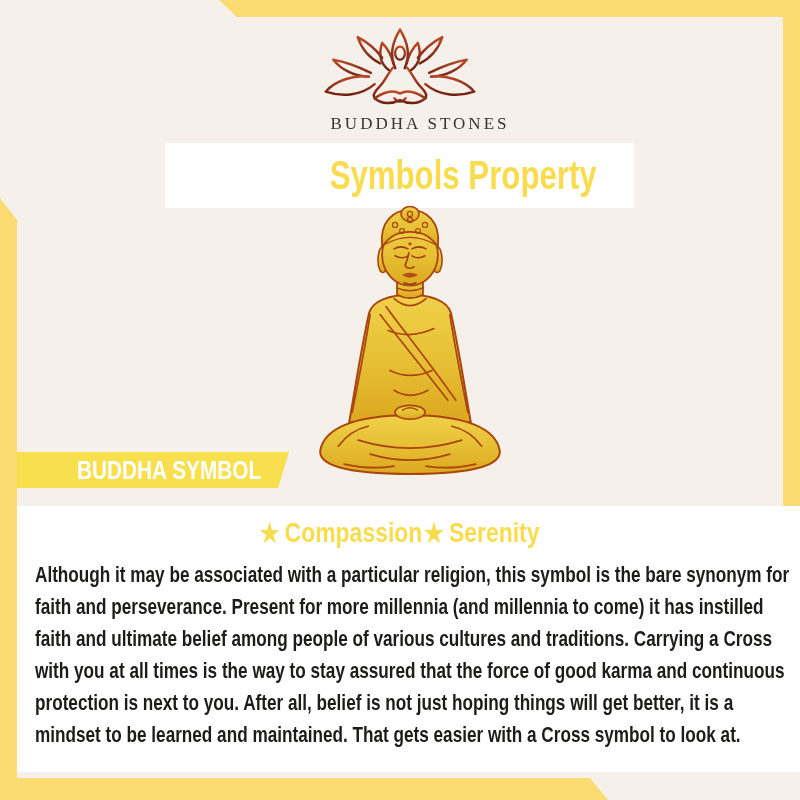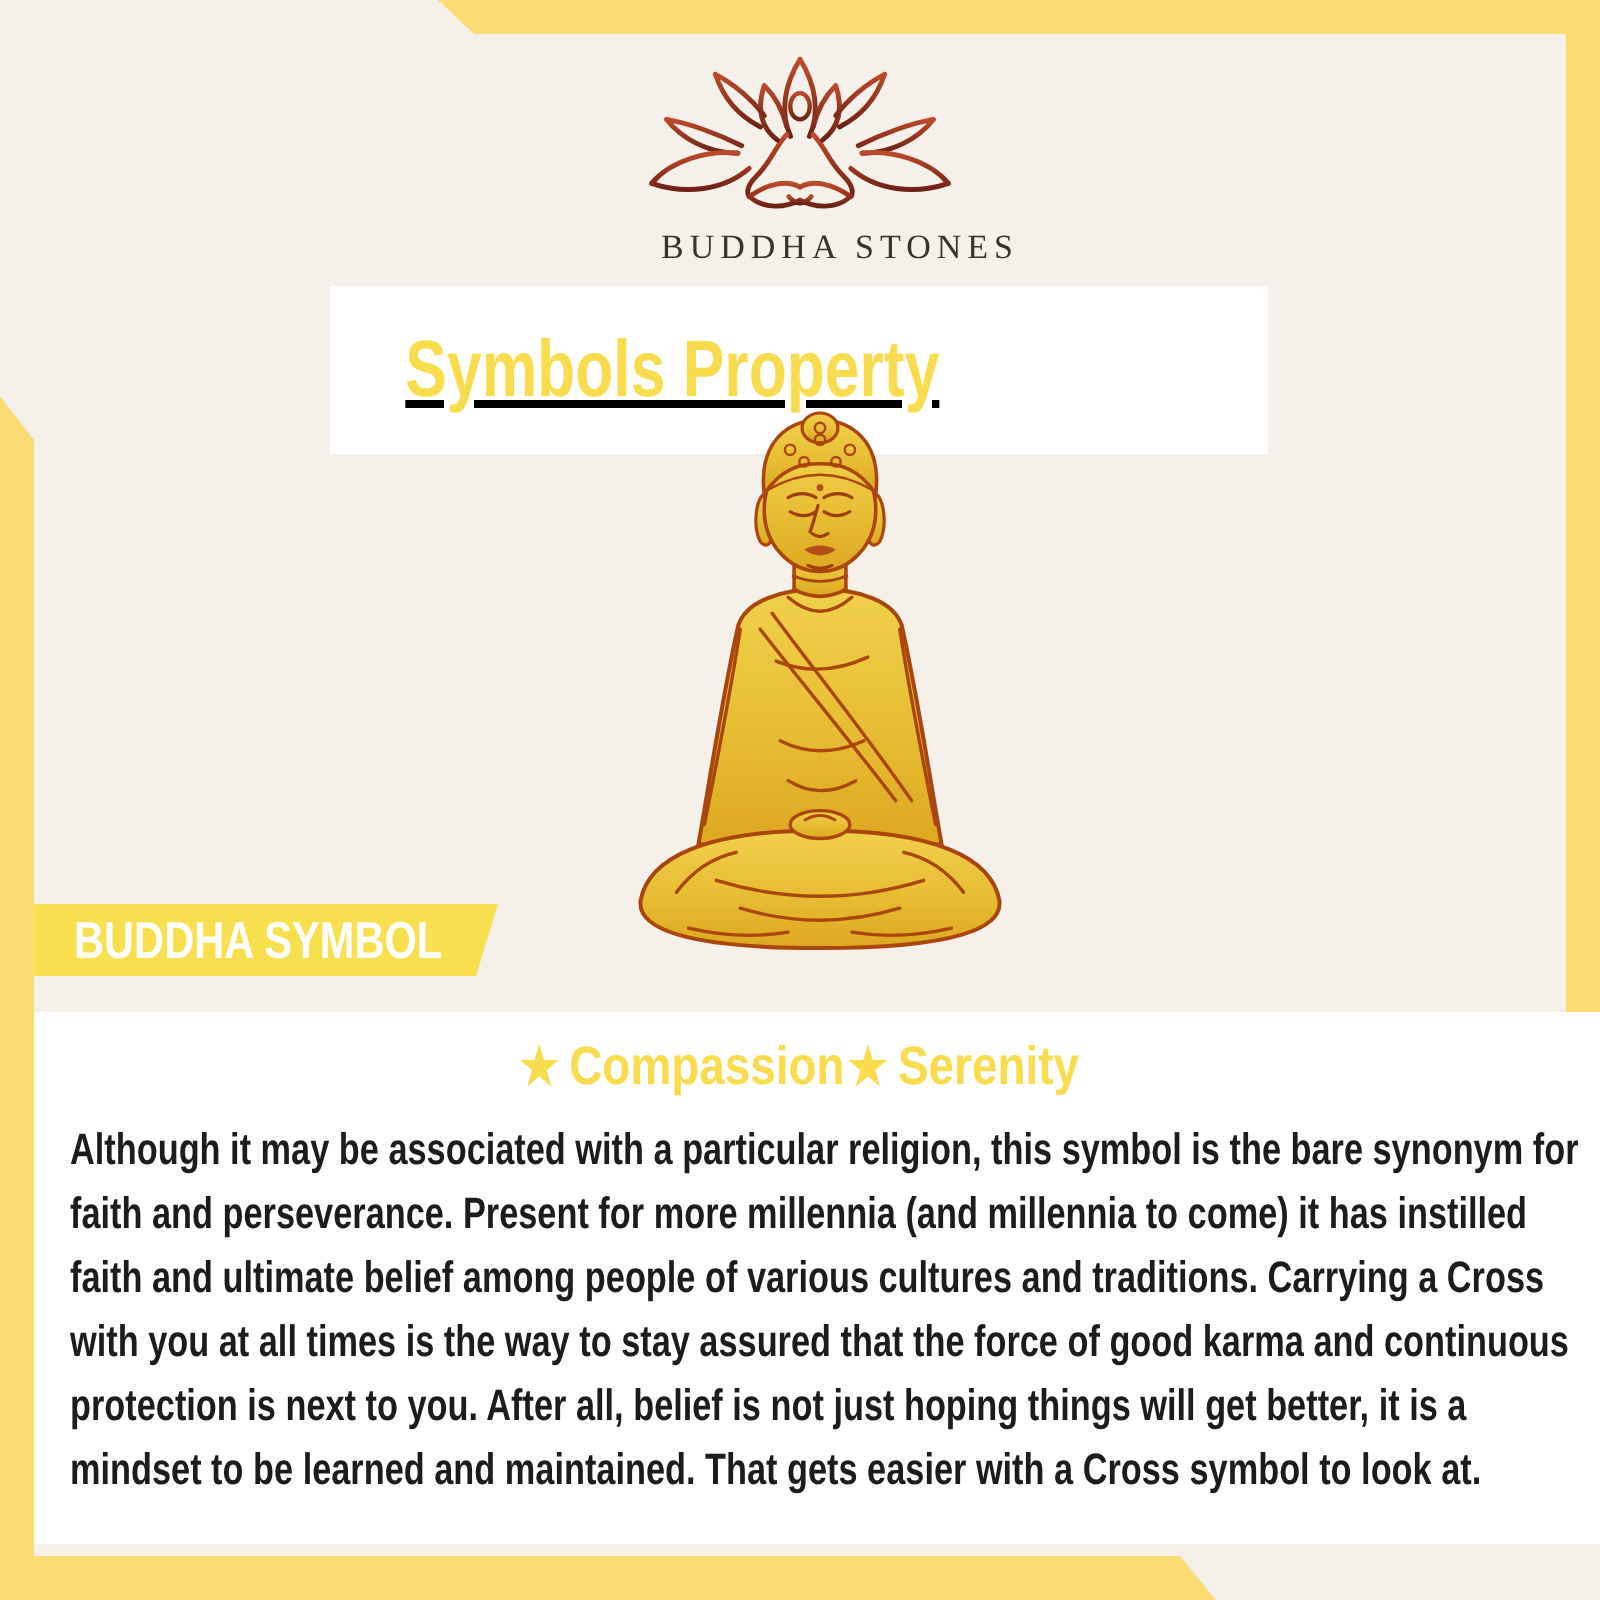--- a/index.html
+++ b/index.html
@@ -18,32 +18,32 @@
   .frame-bottom{left:0;top:778px;width:608px;height:22px;
     clip-path:polygon(0 0,590px 0,100% 100%,0 100%);}
 
   
   .logo-wrap{left:318px;top:24px;width:164px;height:94px;}
   .brand-name{left:0;top:114px;width:800px;text-align:center;
     font-family:"Liberation Serif",serif;font-size:17px;letter-spacing:3px;
     color:#3A332D;font-weight:400;padding-left:20px;}
 
   
-  .title-box{left:165px;top:143px;width:469px;height:84px;background:#FFFFFF;
-    display:flex;align-items:center;justify-content:flex-start;text-decoration:underline;}
+  .title-box{left:165px;top:143px;width:469px;height:65px;background:#FFFFFF;
+    display:flex;align-items:center;justify-content:flex-end;}
   .title-text{font-size:40px;font-weight:bold;color:#F8DC4E;white-space:nowrap;
     transform:scaleX(0.78);transform-origin:center;letter-spacing:0px;}
 
   
   .statue-wrap{left:308px;top:203px;width:204px;height:284px;}
 
   
   .label-bar{left:17px;top:452px;width:232px;height:36px;background:#F8DF4D;
     clip-path:polygon(0 0,100% 0,calc(100% - 11px) 100%,0 100%);
-    display:flex;align-items:center;}
+    display:flex;align-items:center;padding-left:40px;}
   .label-text{font-size:26px;font-weight:bold;color:#FFFFFF;white-space:nowrap;
     padding-left:25px;transform:scaleX(0.8);transform-origin:left center;}
 
   
   .content-panel{left:17px;top:506px;width:783px;height:266px;background:#FFFFFF;}
 
   .props-line{left:0;top:518px;width:800px;display:flex;justify-content:center;}
   .props-inner{display:flex;align-items:center;white-space:nowrap;
     transform:scaleX(0.85);transform-origin:center;
     font-size:27px;font-weight:bold;color:#F8DC4E;}

